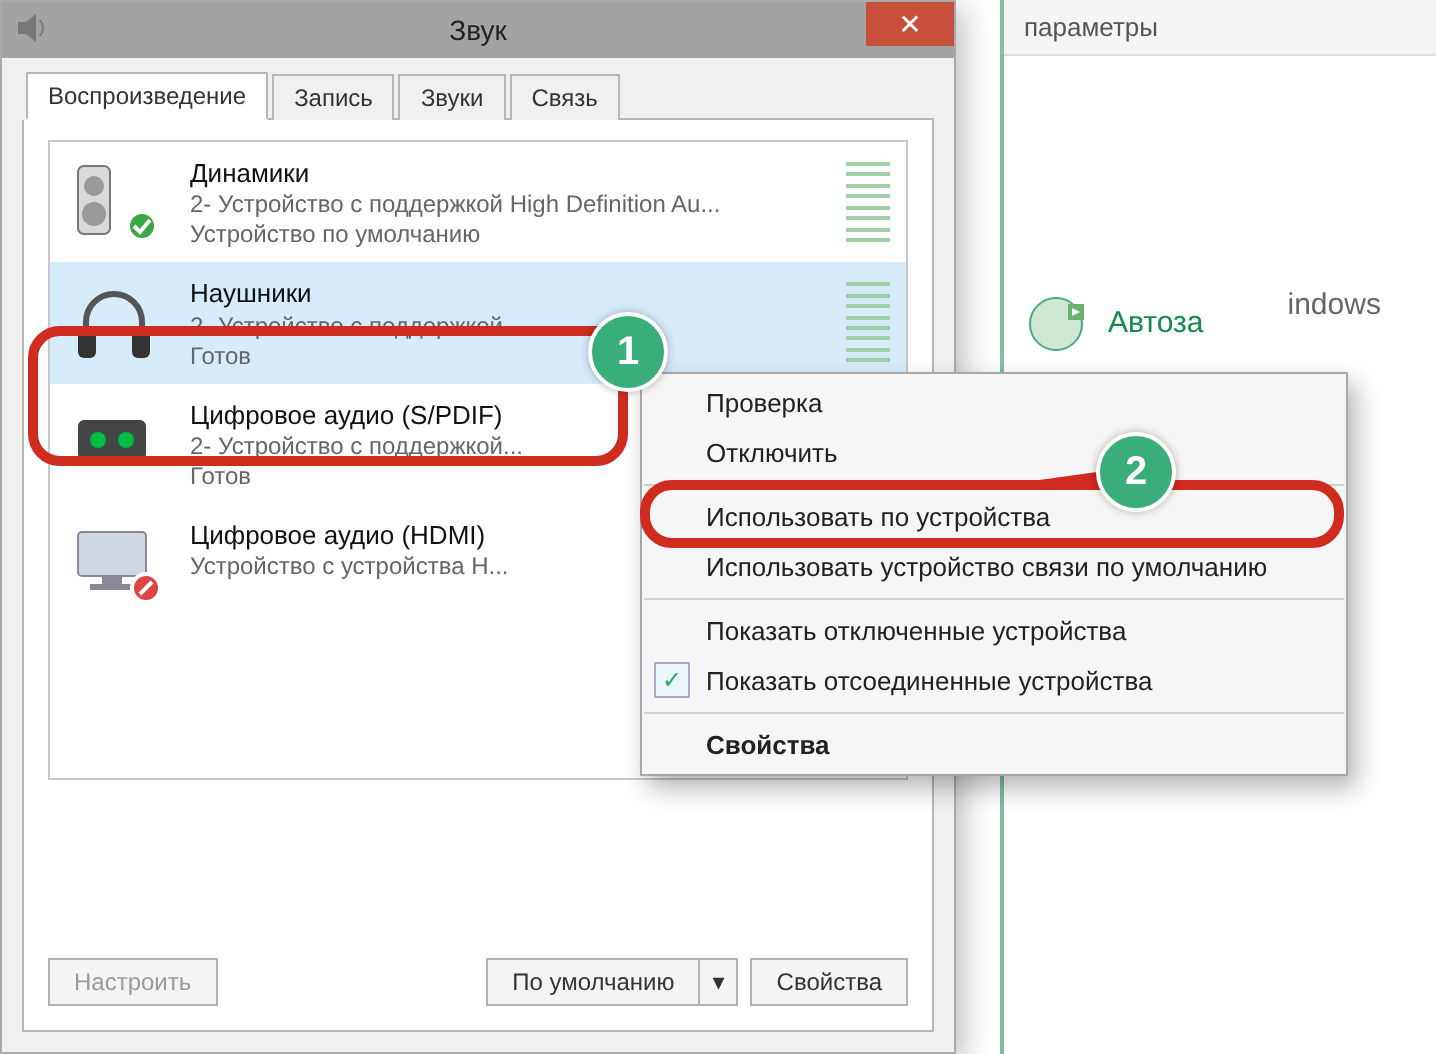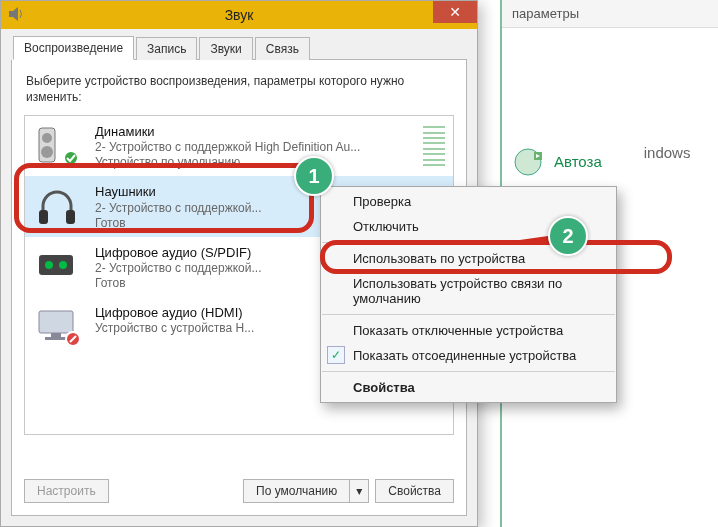--- a/index.html
+++ b/index.html
@@ -20,21 +20,21 @@
   .bg-icon { width: 32px; height: 32px; flex: 0 0 32px; }
   .bg-label { font-size: 15px; color: #148a4a; line-height: 1.15; }
 
   
   .dlg {
     position: absolute; left: 0; top: 0; width: 478px; height: 527px;
     background: #f0f0f0; border: 1px solid #aaa;
     box-shadow: 4px 4px 14px rgba(0,0,0,.25);
   }
   .titlebar {
-    height: 28px; background: #eab308;
+    height: 28px; background: #a3a3a3;
     display: flex; align-items: center; justify-content: center;
     position: relative;
   }
   .titlebar .title { font-size: 14px; color: #222; }
   .title-icon { position: absolute; left: 6px; top: 4px; width: 18px; height: 18px; }
   .close-btn {
     position: absolute; right: 0; top: 0; width: 44px; height: 22px;
     background: #c94f3d; display: flex; align-items: center; justify-content: center;
     color: #fff; font-size: 14px;
   }
@@ -85,21 +85,21 @@
   .btn {
     font-size: 12px; padding: 4px 12px; background: #f4f4f4;
     border: 1px solid #b3b3b3; color: #333;
   }
   .btn.disabled { color: #9a9a9a; }
   .btn-split { display: flex; }
   .btn-split .drop { border-left: 1px solid #b3b3b3; padding: 4px 6px; }
 
   
   .ctx {
-    position: absolute; left: 320px; top: 186px; width: 297px;
+    position: absolute; left: 320px; top: 186px; width: 354px;
     background: #f6f6f6; border: 1px solid #a8a8a8;
     box-shadow: 4px 6px 12px rgba(0,0,0,.3);
     padding: 2px 0;
   }
   .ctx-item {
     font-size: 13px; color: #222; padding: 5px 12px 5px 32px;
     position: relative;
   }
   .ctx-sep { border-top: 1px solid #cfcfcf; margin: 3px 1px; }
   .ctx-check {
@@ -191,21 +191,20 @@
   </div>
 
   <div class="tabs">
     <div class="tab active"><span>Воспроизведение</span></div>
     <div class="tab"><span>Запись</span></div>
     <div class="tab"><span>Звуки</span></div>
     <div class="tab"><span>Связь</span></div>
   </div>
 
   <div class="tab-body">
-    <p class="instr">Выберите устройство воспроизведения, параметры которого нужно изменить:</p>
 
     <div class="dev-list">
 
       <div class="dev-item">
         <span class="dev-icon">
           <svg viewBox="0 0 52 42">
               <rect x="6" y="4" width="16" height="34" rx="3" fill="#d9d9d9" stroke="#777"></rect>
               <circle cx="14" cy="14" r="5" fill="#999"></circle>
               <circle cx="14" cy="28" r="6" fill="#999"></circle>
               <circle cx="38" cy="34" r="7" fill="#39a845" stroke="#fff" stroke-width="2"></circle>

